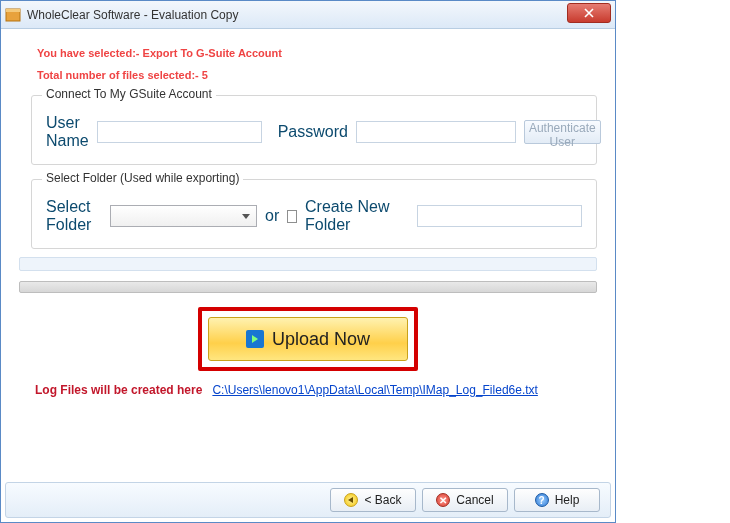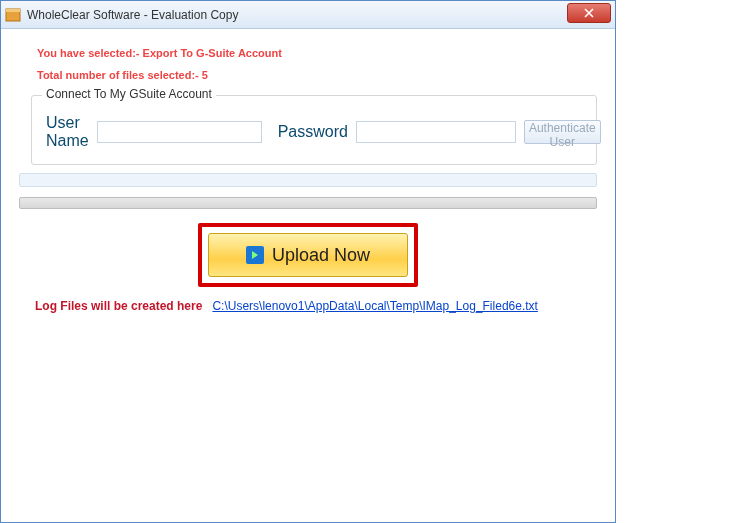--- a/index.html
+++ b/index.html
@@ -80,34 +80,61 @@
       <div class="legend">Connect To My GSuite Account</div>
       <div class="row">
         <span class="label" style="width:70px">User Name</span>
         <input class="text-input" style="width: 180px;" value="">
         <span class="label" style="margin-left:8px">Password</span>
         <input type="password" class="text-input" style="width: 160px;" value="">
         <button class="auth-btn" disabled="">Authenticate User</button>
       </div>
     </div>
 
+    <div class="fieldset">
+      <div class="legend">Select Folder (Used while exporting)</div>
+      <div class="row">
+        <span class="label" style="width:80px">Select Folder</span>
+        <div class="select" style="width:200px">
+          <span></span>
+        </div>
+        <span class="label">or</span>
+        <span class="checkbox"></span>
+        <span class="label">Create New Folder</span>
+        <input class="text-input" style="width: 188px; margin-left: 10px;" value="">
+      </div>
+    </div>
 
     <div class="progress-strip"></div>
     <div class="progress-strip gray"></div>
 
     <div class="upload-wrap">
       <div class="upload-frame">
         <button class="upload-btn">
           <span class="upl-icon"></span>
           <span>Upload Now</span>
         </button>
       </div>
     </div>
 
     <div class="log-row">
       <span class="log-label">Log Files will be created here</span>
       <a class="log-link">C:\Users\lenovo1\AppData\Local\Temp\IMap_Log_Filed6e.txt</a>
     </div>
 
   </div>
 
+  <div class="footer">
+    <button class="footer-btn">
+      <span class="circ yellow"></span>
+      <span>&lt; Back</span>
+    </button>
+    <button class="footer-btn">
+      <span class="circ red">✕</span>
+      <span>Cancel</span>
+    </button>
+    <button class="footer-btn">
+      <span class="circ blue">?</span>
+      <span>Help</span>
+    </button>
+  </div>
 
 </div>
 
 </body></html>

